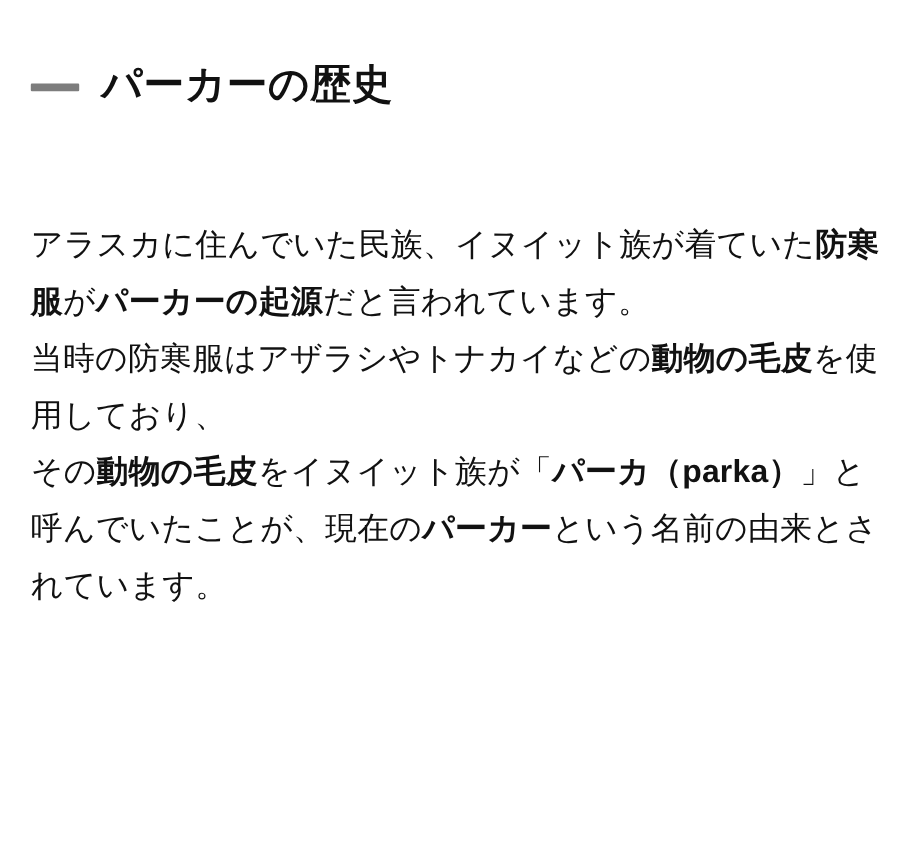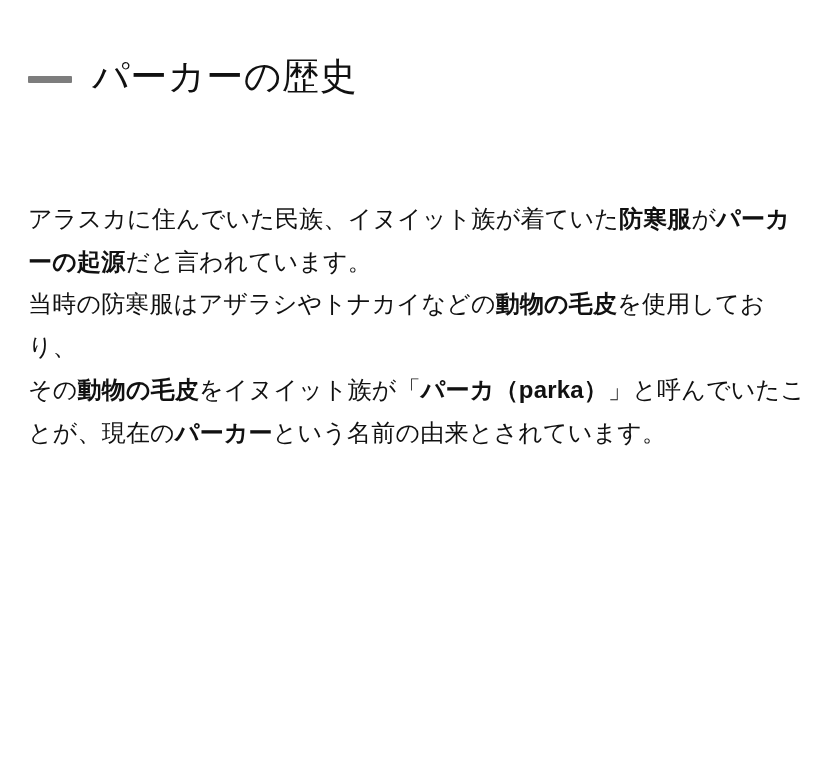--- a/index.html
+++ b/index.html
@@ -35,30 +35,30 @@
     height: 7px;
     background: #7d7d7d;
     border-radius: 1px;
     flex: 0 0 auto;
     margin-right: 20px;
     margin-top: 6px;
   }
   .heading-text {
     font-size: 37px;
     line-height: 1.2;
-    font-weight: 400;
+    font-weight: 700;
     letter-spacing: 0.5px;
     color: #111111;
     white-space: nowrap;
   }
 
   
   .body-block {
     margin-top: 74px;
-    font-size: 24px;
+    font-size: 29px;
     line-height: 1.78;
     letter-spacing: 0.2px;
     color: #111111;
   }
   .para {
     margin: 0;
   }
   .para + .para {
     margin-top: 38px;
   }

